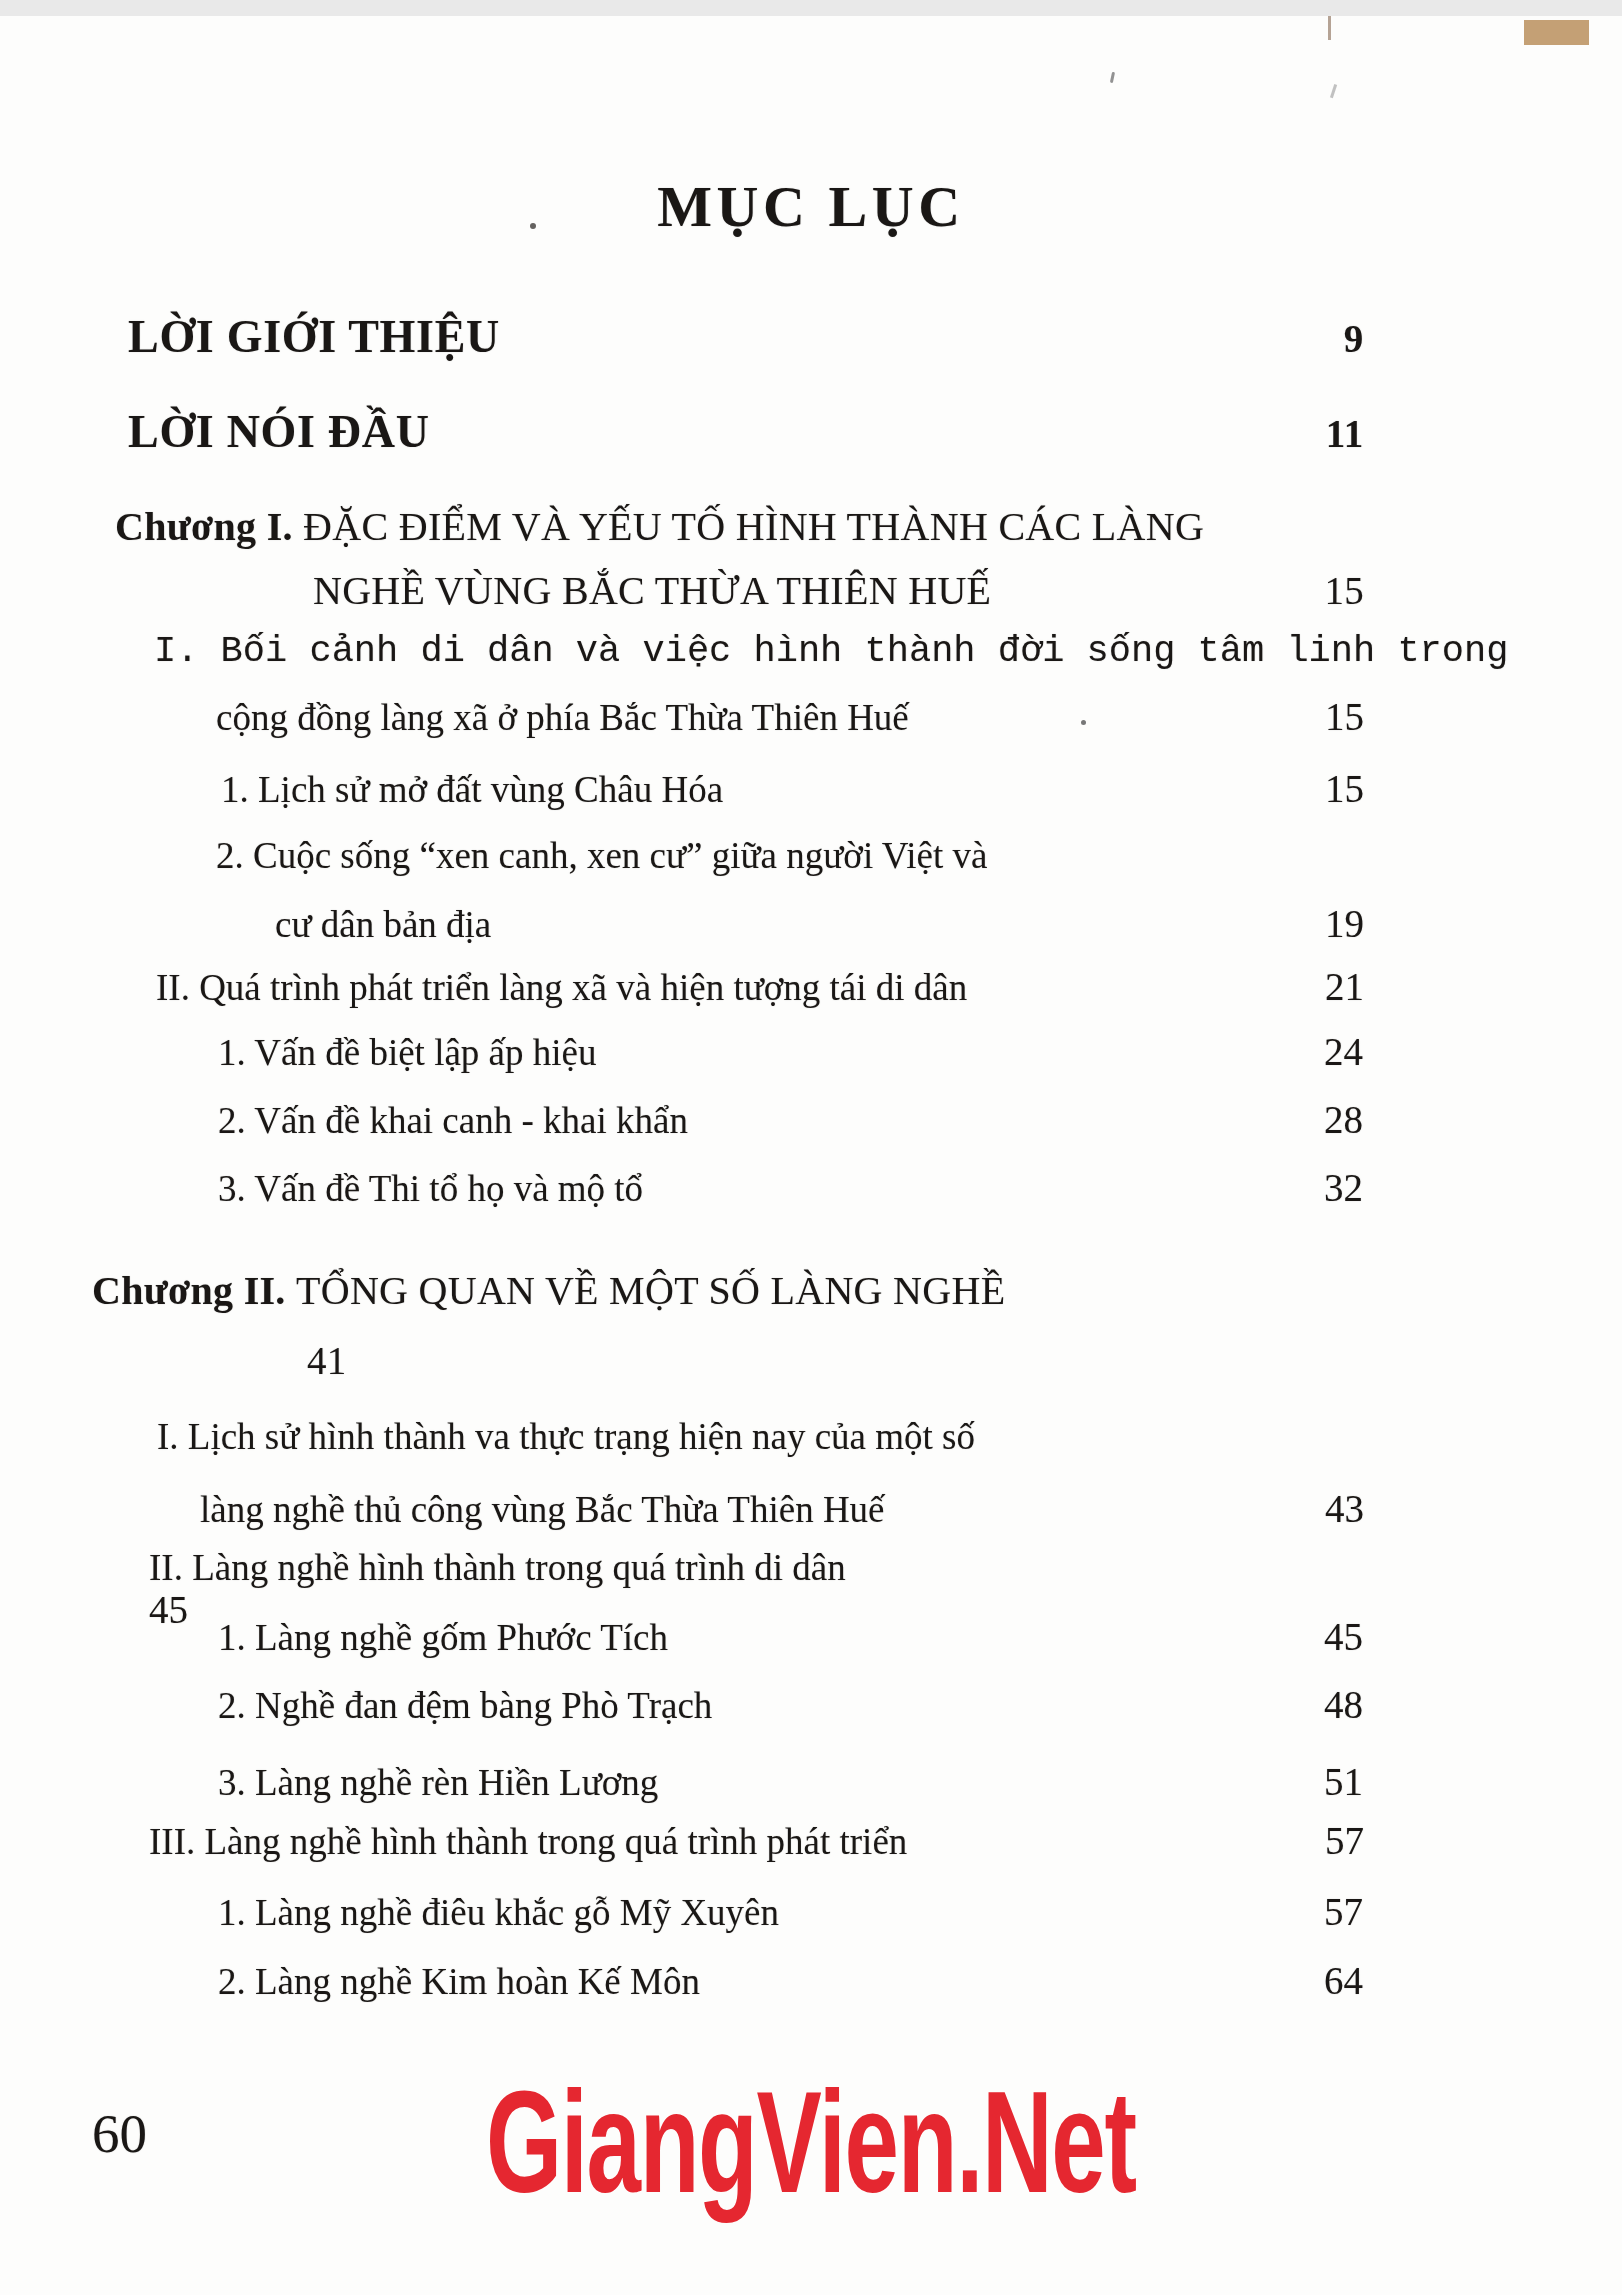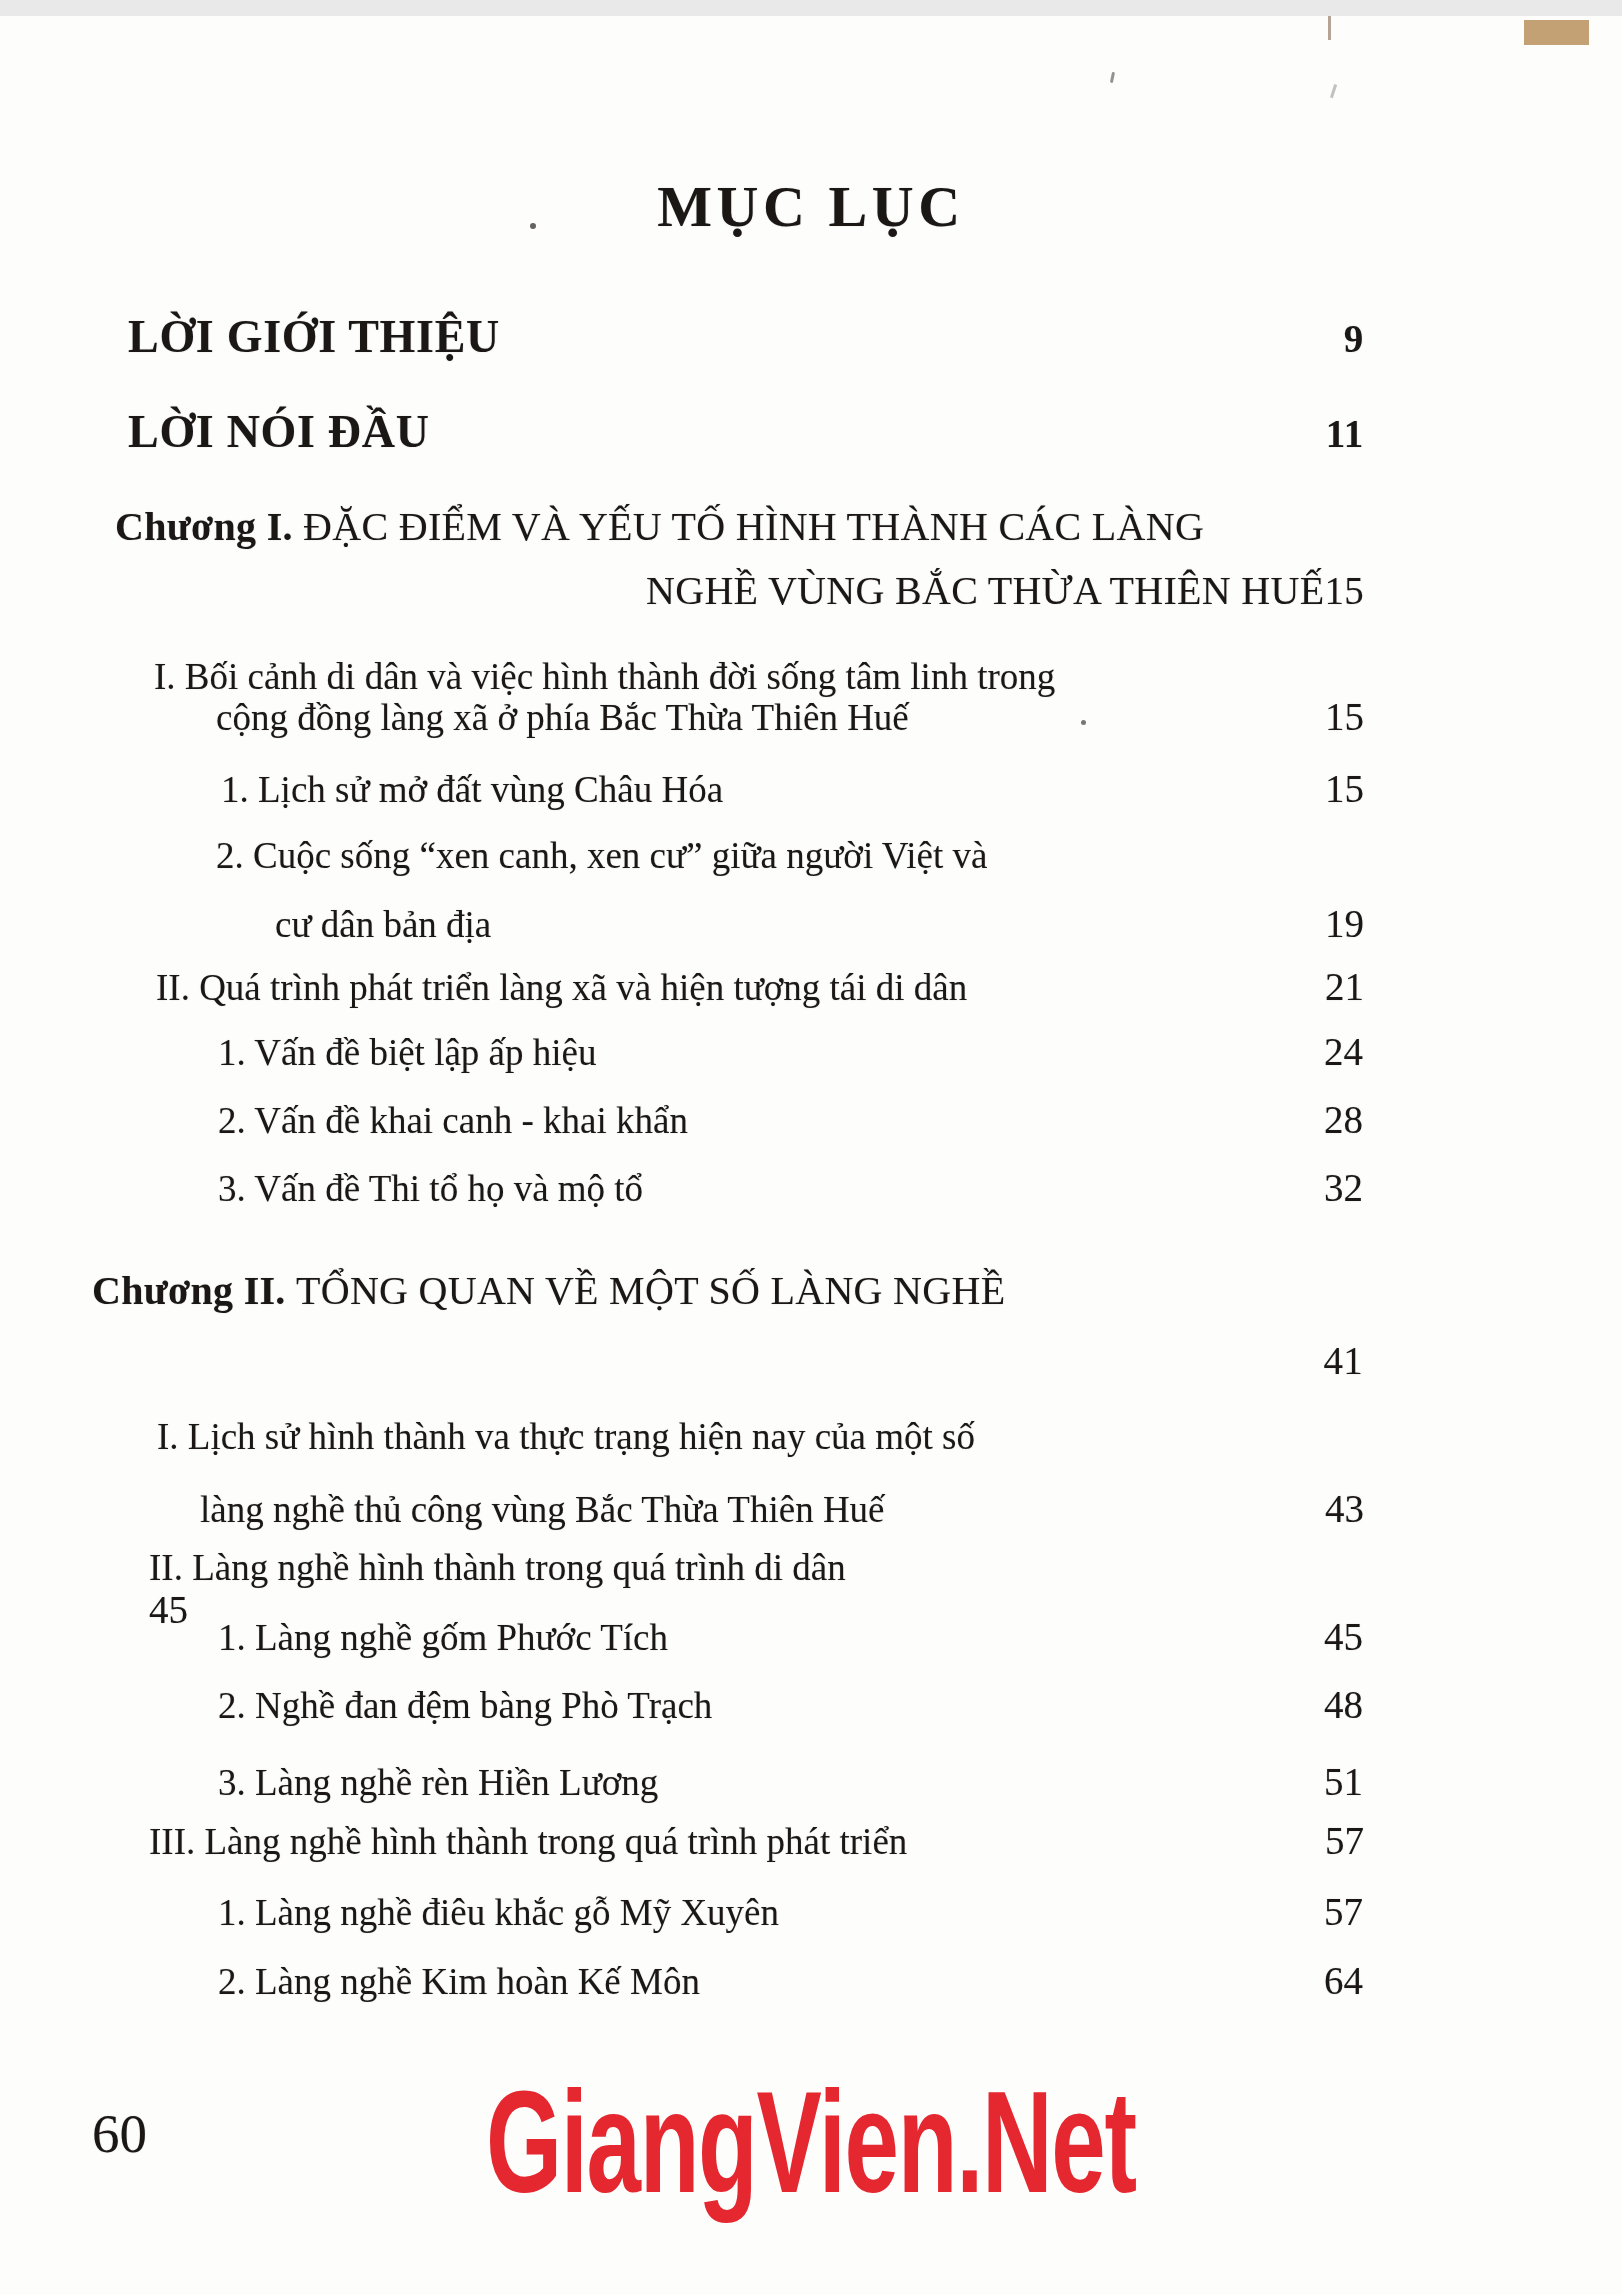--- a/index.html
+++ b/index.html
@@ -42,21 +42,21 @@
     line-height:1;
   }
   .row{
     position:absolute;display:flex;justify-content:space-between;align-items:baseline;
     white-space:nowrap;line-height:1.1;
   }
   .row .num{font-size:39px;}
   .section{font-size:46px;font-weight:bold;letter-spacing:0.7px;}
   .chapter{font-size:40px;letter-spacing:0.3px;}
   .chapter .prefix{font-weight:bold;}
-  .chapter-cont{font-size:40px;letter-spacing:0.3px;justify-content:flex-end;}
+  .chapter-cont{font-size:40px;letter-spacing:0.3px;}
   .level1{font-size:37px;}
   .level2{font-size:37px;}
   .cont{font-size:37px;}
   .footer-num{
     position:absolute;left:92px;top:2090px;font-size:55px;line-height:1;
   }
   .watermark{
     position:absolute;left:0;right:0;top:2055px;text-align:center;line-height:1;
   }
   .watermark span{
@@ -92,21 +92,21 @@
         <span>LỜI NÓI ĐẦU</span>
         <span class="num">11</span>
       </div>
       <div class="row ink chapter" style="left: 115px; top: 489px;">
         <span><b class="prefix">Chương I. </b>ĐẶC ĐIỂM VÀ YẾU TỐ HÌNH THÀNH CÁC LÀNG</span>
       </div>
       <div class="row ink chapter-cont" style="left: 313px; top: 553px; width: 1051px;">
         <span>NGHỀ VÙNG BẮC THỪA THIÊN HUẾ</span>
         <span class="num">15</span>
       </div>
-      <div class="row ink level1" style="left: 154px; top: 641px;">
+      <div class="row ink level1" style="left: 154px; top: 615px; font-family: Liberation Mono, monospace;">
         <span>I. Bối cảnh di dân và việc hình thành đời sống tâm linh trong</span>
       </div>
       <div class="row ink cont" style="left: 216px; top: 680px; width: 1148px;">
         <span>cộng đồng làng xã ở phía Bắc Thừa Thiên Huế</span>
         <span class="num">15</span>
       </div>
       <div class="row ink level2" style="left: 221px; top: 752px; width: 1143px;">
         <span>1. Lịch sử mở đất vùng Châu Hóa</span>
         <span class="num">15</span>
       </div>

